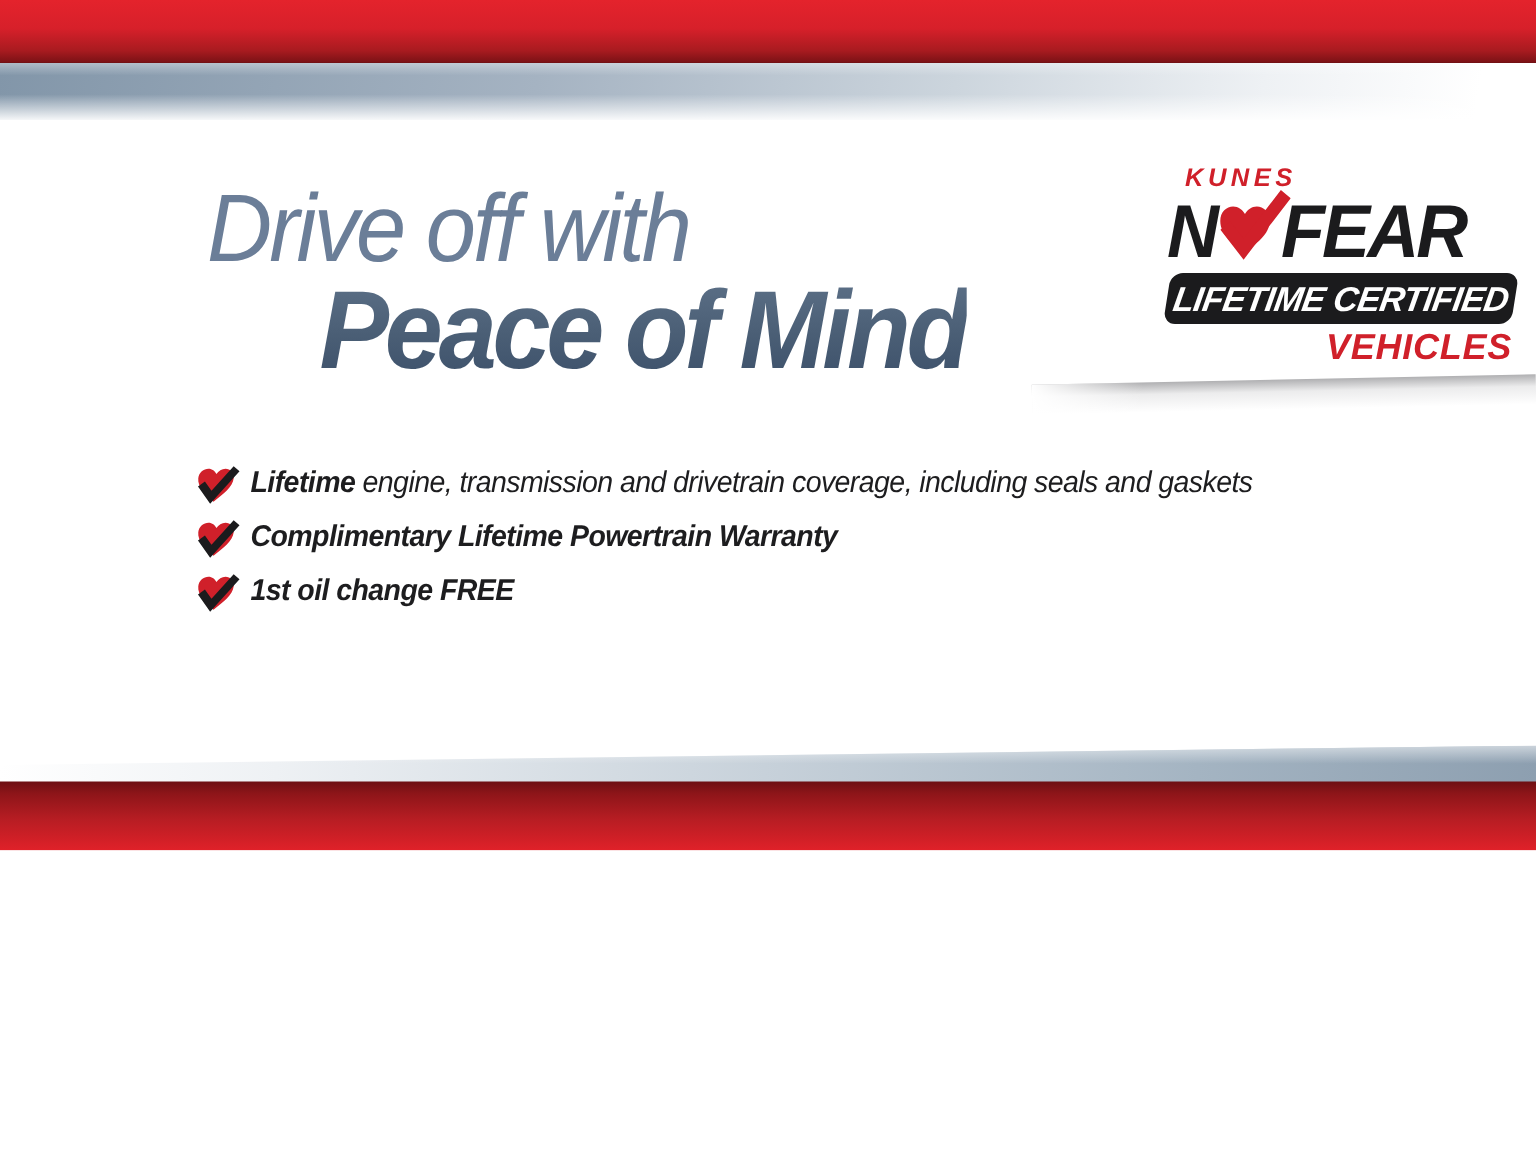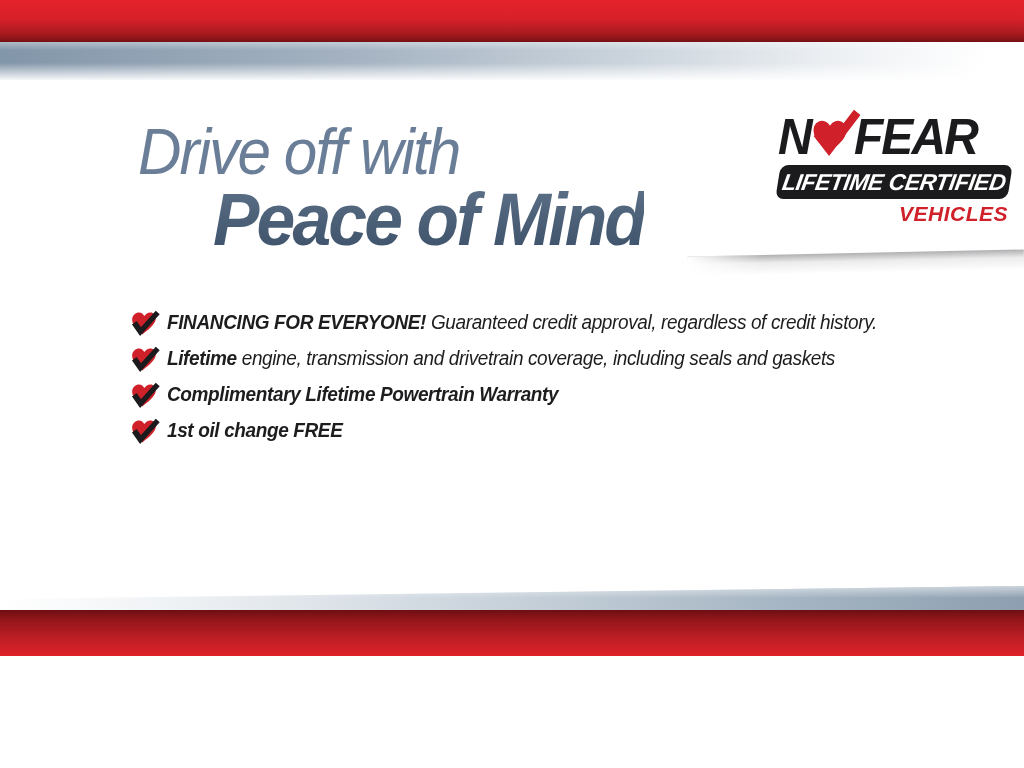--- a/index.html
+++ b/index.html
@@ -1,17 +1,17 @@
 <!DOCTYPE html>
 <html><head>
 <meta charset="utf-8">
 <style>
   html,body{margin:0;padding:0;background:#ffffff;}
   .slide{
-    position:relative;width:1024px;height:656px;margin:0 auto;overflow:hidden;
+    position:relative;width:1024px;height:567px;margin:0 auto;overflow:hidden;
     background:#ffffff;font-family:"Liberation Sans",sans-serif;font-style:italic;
   }
   
   .top-red{
     position:absolute;top:0;left:0;width:100%;height:42px;
     background:linear-gradient(180deg,#e4232c 0%,#d7202a 45%,#a91b20 80%,#7d1216 98%,#6d0f13 100%);
   }
   .top-silver{
     position:absolute;top:42px;left:0;width:100%;height:38px;
     background:
@@ -66,21 +66,21 @@
   .logo-heart{width:56px;height:52px;margin:0 -7px 0 -4px;flex:none;position:relative;top:-3px;}
   .logo-banner{
     margin-top:2px;width:232px;height:34px;background:#1b1b1d;border-radius:8px;
     transform:skewX(-9deg);display:flex;align-items:center;justify-content:center;
     box-sizing:border-box;
   }
   .logo-banner span{
     color:#ffffff;font-size:23px;font-weight:700;letter-spacing:-.5px;white-space:nowrap;
   }
   .logo-vehicles{
-    margin:4px 2px 0 0;text-align:right;font-size:21px;font-weight:700;
+    margin:4px 2px 0 0;text-align:right;font-size:24px;font-weight:700;
     letter-spacing:.5px;color:#d0202a;line-height:1;
   }
   
   .checklist{position:absolute;left:127px;top:311px;width:800px;}
   .check-item{display:flex;align-items:flex-start;margin-bottom:10px;}
   .check-icon{flex:none;width:33px;height:27px;margin-right:7px;margin-top:-1px;transform:skewX(-6deg);}
   .check-icon svg{width:100%;height:100%;display:block;}
   .check-text{
     margin:0;font-size:20px;line-height:22px;letter-spacing:-.4px;color:#1d1d1f;
     font-weight:400;transform:scaleX(.95);transform-origin:left;white-space:nowrap;
@@ -97,46 +97,38 @@
   <div class="top-red"></div>
   <div class="top-silver"></div>
   <div class="swoosh"></div>
   <div class="bottom-silver"></div>
   <div class="bottom-red"></div>
 
   <h1 class="headline-1">Drive off with</h1>
   <h1 class="headline-2">Peace of Mind</h1>
 
   <div class="logo">
+    <p class="logo-kunes">KUNES</p>
     <div class="logo-nofear">
       <span>N</span>
       <span class="logo-heart">
         <svg viewBox="0 0 64 56" aria-hidden="true">
           <path d="M27 50 C18 43 8 36 8 25.5 C8 18.5 13 14.5 18.2 14.5 C22.4 14.5 25.6 17 27.6 20.2 C29.6 17 32.8 14.5 37 14.5 C42.2 14.5 47.2 18.5 47.2 25.5 C47.2 36 36 43 27 50 Z" fill="#d0202a"></path>
           <path d="M12 29 L26.5 47 L60 5" fill="none" stroke="#d0202a" stroke-width="10"></path>
         </svg>
       </span>
       <span>FEAR</span>
     </div>
     <div class="logo-banner">
       <span>LIFETIME CERTIFIED</span>
     </div>
     <p class="logo-vehicles">VEHICLES</p>
   </div>
 
   <div class="checklist">
-    <div class="check-item">
-      <span class="check-icon">
-        <svg viewBox="0 0 36 32" aria-hidden="true">
-          <path d="M18 29 C11.5 23.5 4 17.5 4 10.5 C4 6 7.5 3 11.3 3 C14.2 3 16.6 4.9 18 7.1 C19.4 4.9 21.8 3 24.7 3 C28.5 3 32 6 32 10.5 C32 17.5 24.5 23.5 18 29 Z" fill="#d0202a"></path>
-          <path d="M7 15 L15.5 25.5 L33.5 3" fill="none" stroke="#1b1b1d" stroke-width="6.5"></path>
-        </svg>
-      </span>
-      <p class="check-text"><span class="seg-bold">FINANCING FOR EVERYONE!</span><span> Guaranteed credit approval, regardless of credit history.</span></p>
-    </div>
 
     <div class="check-item">
       <span class="check-icon">
         <svg viewBox="0 0 36 32" aria-hidden="true">
           <path d="M18 29 C11.5 23.5 4 17.5 4 10.5 C4 6 7.5 3 11.3 3 C14.2 3 16.6 4.9 18 7.1 C19.4 4.9 21.8 3 24.7 3 C28.5 3 32 6 32 10.5 C32 17.5 24.5 23.5 18 29 Z" fill="#d0202a"></path>
           <path d="M7 15 L15.5 25.5 L33.5 3" fill="none" stroke="#1b1b1d" stroke-width="6.5"></path>
         </svg>
       </span>
       <p class="check-text"><span class="seg-bold">Lifetime</span><span> engine, transmission and drivetrain coverage, including seals and gaskets</span></p>
     </div>

